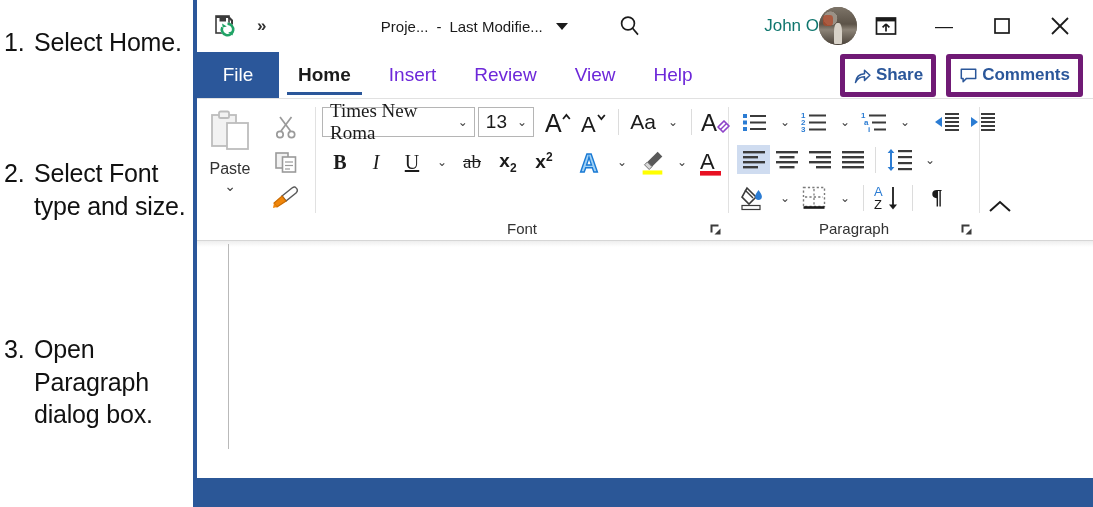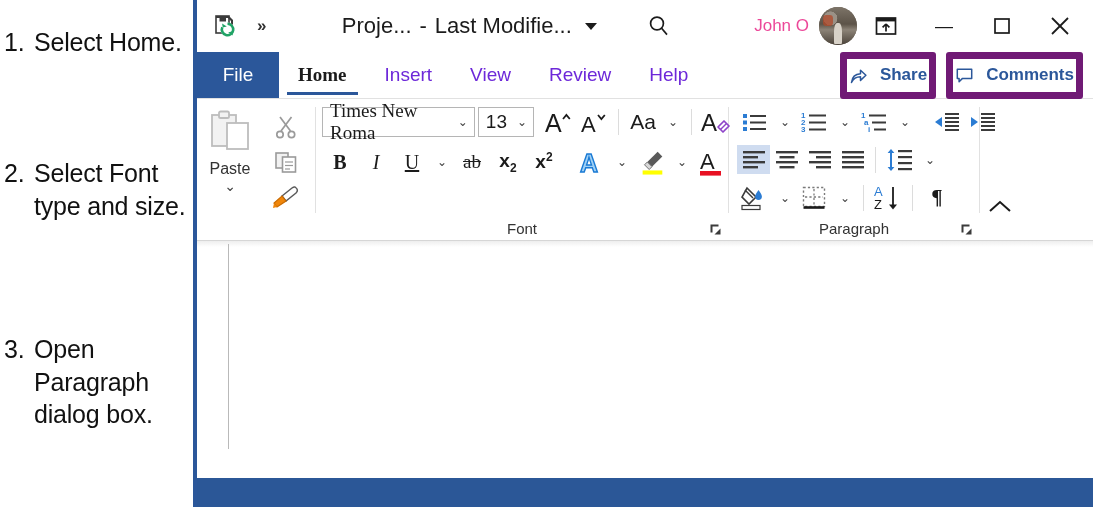--- a/index.html
+++ b/index.html
@@ -37,30 +37,30 @@
   
   .titlebar{
     position:relative;height:52px;background:#ffffff;
     display:flex;align-items:center;
   }
   .tb-left{display:flex;align-items:center;padding-left:14px;gap:18px;}
   .autosave-ico{width:28px;height:28px;position:relative;}
   .chev2{font-size:17px;color:#303030;font-weight:bold;letter-spacing:-1px;}
   .tb-title{
     flex:1;display:flex;align-items:center;justify-content:center;
-    gap:13px;font-size:22px;color:#1b1b1b;
+    gap:13px;font-size:15px;color:#1b1b1b;
   }
   .tb-title .dash{margin:0 -5px;}
   .caret-d{
     width:0;height:0;border-left:6px solid transparent;
     border-right:6px solid transparent;border-top:7px solid #1b1b1b;
   }
   .tb-search{margin-right:6px;}
   .tb-right{display:flex;align-items:center;gap:0px;padding-right:4px;}
-  .user-name{font-size:17px;color:#ec4899;margin-right:10px;text-align:center;}
+  .user-name{font-size:17px;color:#0f766e;text-align:center;}
   .avatar{
     width:38px;height:38px;border-radius:50%;overflow:hidden;
     background:#6b6256;position:relative;
   }
   .avatar .a1{position:absolute;inset:0;background:
      radial-gradient(circle at 30% 30%, #9a9186 0 18%, rgba(0,0,0,0) 19%),
      linear-gradient(180deg,#7d7468 0%,#5c5348 45%,#8c8377 60%,#4a4239 100%);}
   .avatar .a2{position:absolute;left:40%;top:42%;width:20%;height:55%;
      background:#d8d2c8;border-radius:40% 40% 10% 10%;}
   .avatar .a3{position:absolute;left:10%;top:20%;width:28%;height:30%;
@@ -76,30 +76,30 @@
     border-bottom:1px solid #e1e1e1;
   }
   .file-tab{
     width:82px;background:#2B579A;color:#fff;font-size:19px;
     display:flex;align-items:center;justify-content:center;
   }
   .tab{
     padding:0 19px;display:flex;align-items:center;justify-content:center;
     font-size:19px;color:#6d28d9;position:relative;
   }
-  .tab.active{font-weight:bold;color:#1b1b1b;font-family:Liberation Serif, serif;}
+  .tab.active{font-weight:bold;color:#1b1b1b;}
   .tab.active:after{
     content:"";position:absolute;left:8px;right:8px;bottom:3px;height:3px;
     background:#2B579A;
   }
   .tabrow-spacer{flex:1;}
   .pillbtn{
-    align-self:center;height:33px;margin-right:10px;padding:0 2px;
-    border:7px solid #701a75;border-radius:3px;background:#fff;
-    display:flex;align-items:center;gap:12px;
+    align-self:center;height:33px;margin-right:10px;padding:0 8px;
+    border:5px solid #701a75;border-radius:3px;background:#fff;
+    display:flex;align-items:center;gap:4px;
     font-size:17px;font-weight:bold;color:#2B579A;
   }
 
   
   .ribbon{
     position:relative;height:142px;background:#ffffff;display:flex;
   }
   .grp{position:relative;height:142px;display:flex;flex-direction:column;}
   .grp-body{flex:1;display:flex;align-items:flex-start;padding-top:6px;}
   .grp-foot{
@@ -257,22 +257,22 @@
             <line x1="19" y1="3" x2="3" y2="19" stroke="#1b1b1b" stroke-width="1.8"></line>
           </svg>
         </span>
       </div>
     </div>
 
     <div class="tabrow">
       <div class="file-tab">File</div>
       <div class="tab active">Home</div>
       <div class="tab">Insert</div>
+      <div class="tab">Review</div>
       <div class="tab">View</div>
-      <div class="tab">Review</div>
       <div class="tab">Help</div>
       <div class="tabrow-spacer"></div>
       <div class="pillbtn">
         <span>
           <svg width="19" height="19" viewBox="0 0 19 19">
             <path d="M2.5 16.5 c0.6 -6 4.6 -8.6 9 -8.8 V4.2 l5.4 5.1 l-5.4 5.1 v-3.6 c-4 0 -7 1.4 -9 5.7z" fill="none" stroke="#2B579A" stroke-width="1.5" stroke-linejoin="round"></path>
           </svg>
         </span>
         <span>Share</span>
       </div>

